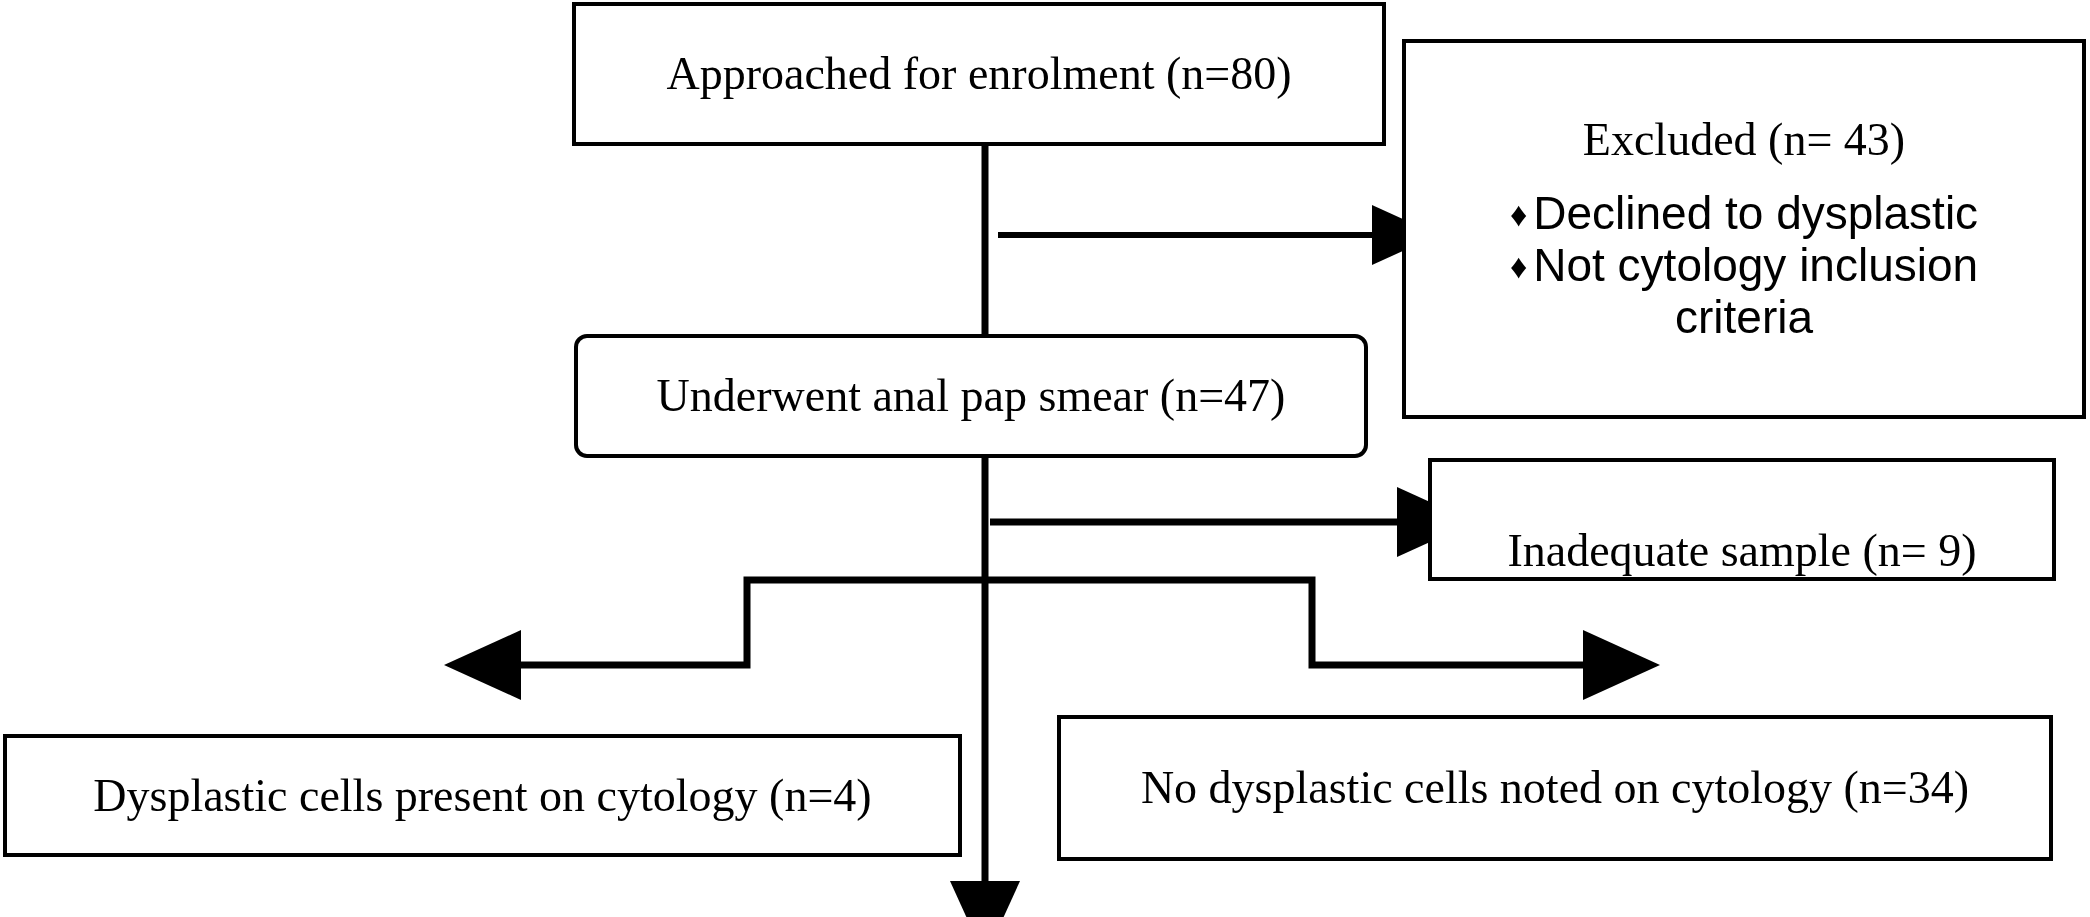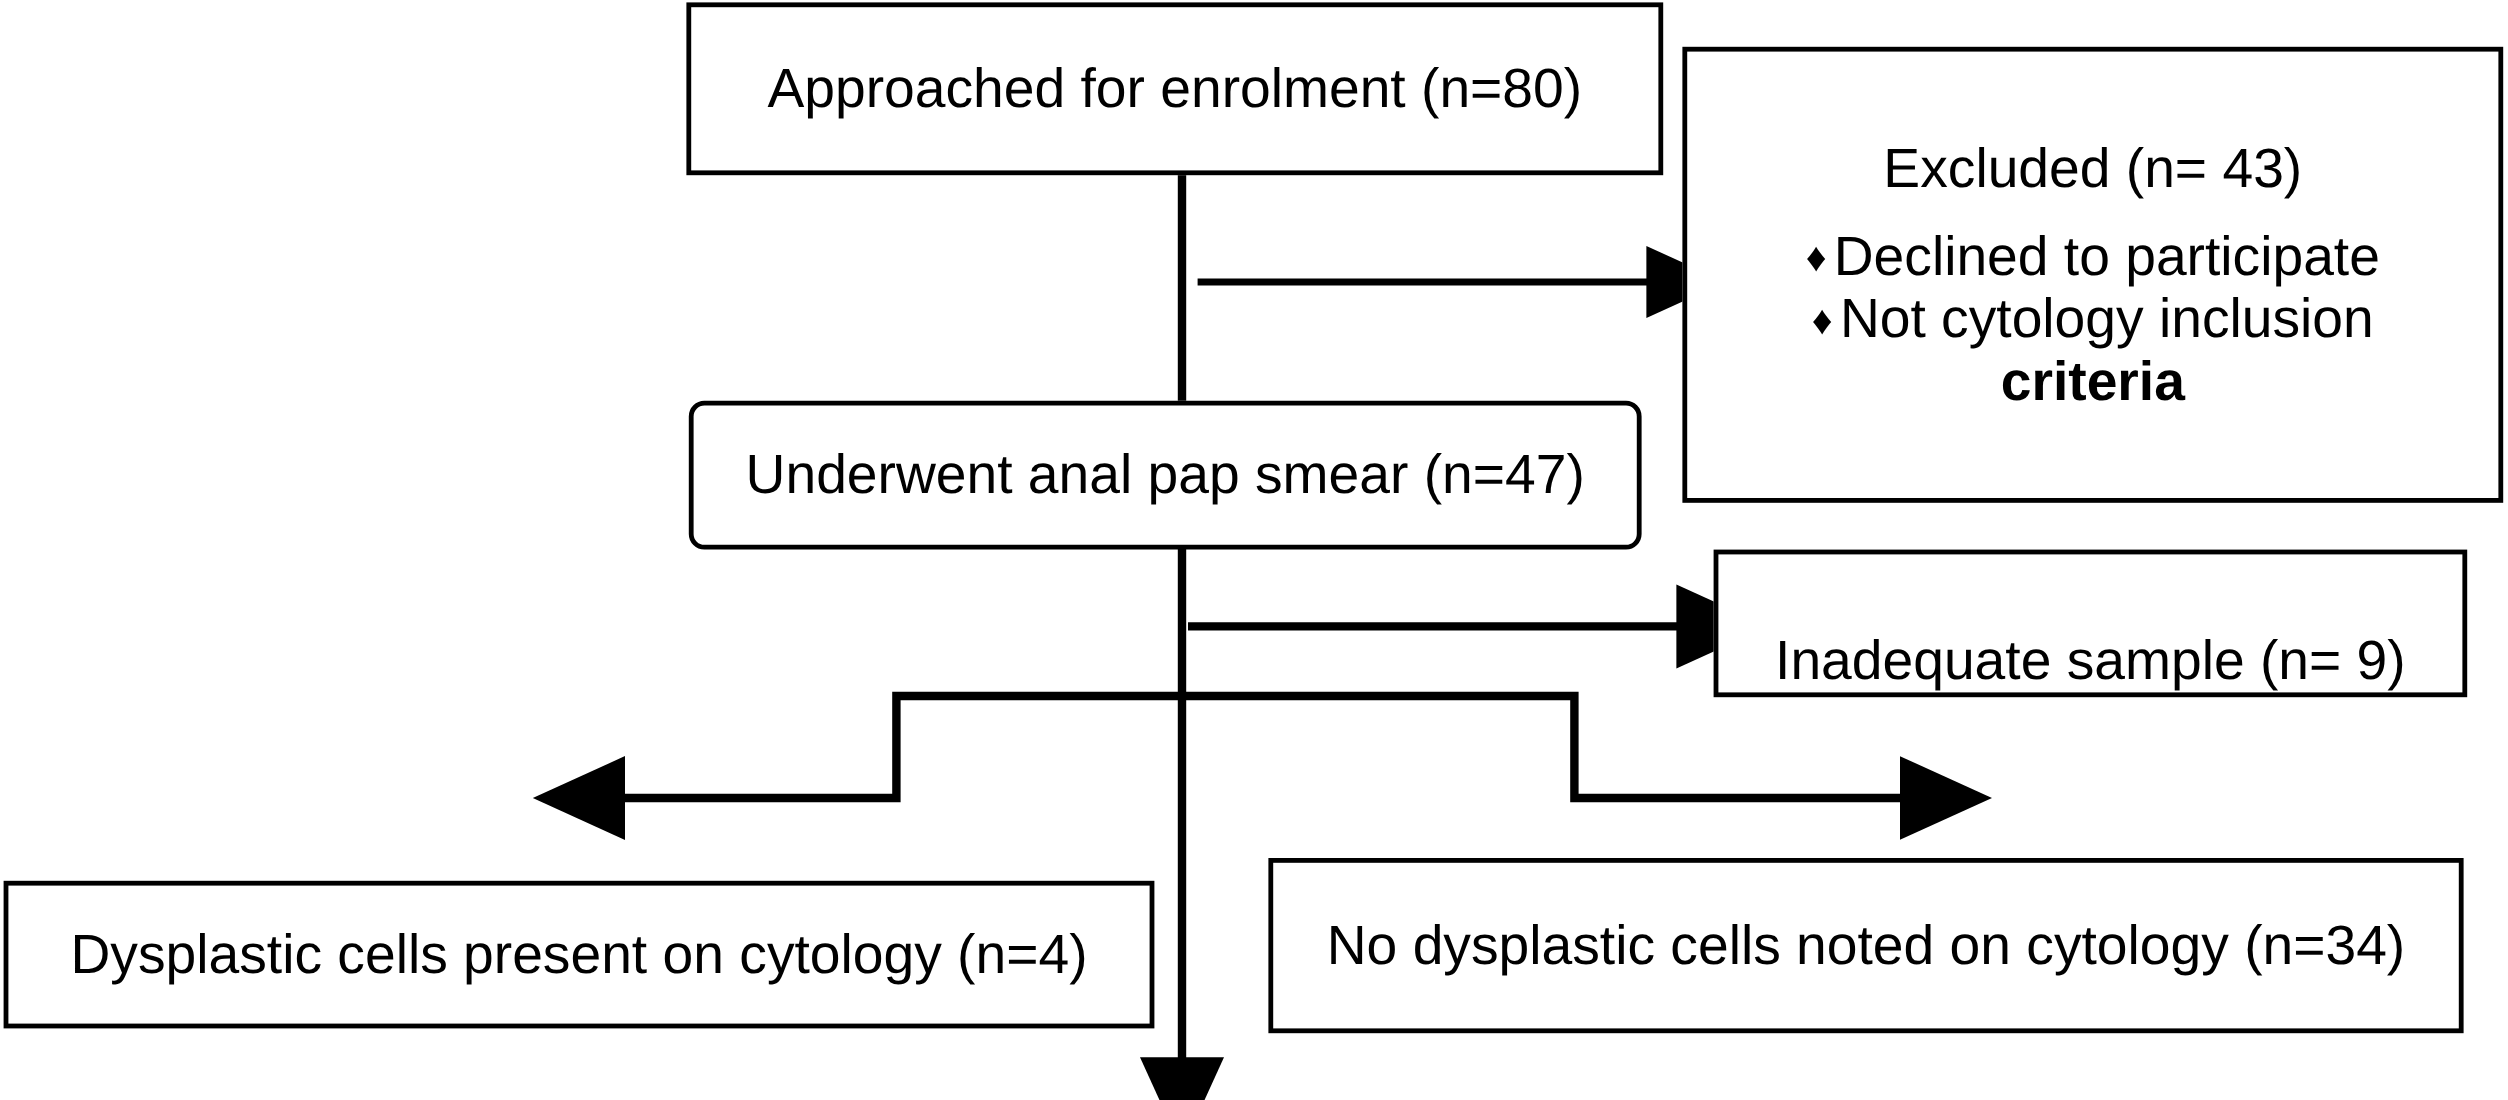--- a/index.html
+++ b/index.html
@@ -27,21 +27,21 @@
     box-sizing: border-box;
     border: 4px solid #000000;
     background: #ffffff;
     display: flex;
     align-items: center;
     justify-content: center;
     text-align: center;
     color: #000000;
   }
   .node-text {
-    font-family: Liberation Sans, sans-serif;
+    font-family: Liberation Serif, serif;
     font-size: 46px;
     line-height: 1.12;
     color: #000000;
     white-space: nowrap;
   }
   
   #box-approached {
     left: 572px;
     top: 2px;
     width: 814px;
@@ -78,21 +78,20 @@
   .bullet-glyph {
     font-size: 34px;
     vertical-align: 3px;
     padding-right: 6px;
   }
   .bullet-cont {
     display: block;
     text-align: center;
     font-size: 46px;
     line-height: 1.14;
-    font-weight: bold;
   }
   
   #box-underwent {
     left: 574px;
     top: 334px;
     width: 794px;
     height: 124px;
     border-radius: 13px;
   }
   
@@ -151,21 +150,21 @@
   </svg>
 
   <div class="node-box" id="box-approached">
     <span class="node-text">Approached for enrolment (n=80)</span>
   </div>
 
   <div class="node-box" id="box-excluded">
     <span class="node-text excl-title">Excluded (n= 43)</span>
     <ul class="bullet-list">
       <li class="bullet-item">
-        <span class="bullet-glyph">♦</span><span>Declined to participate</span>
+        <span class="bullet-glyph">♦</span><span>Declined to dysplastic</span>
       </li>
       <li class="bullet-item">
         <span class="bullet-glyph">♦</span><span>Not cytology inclusion</span>
         <span class="bullet-cont">criteria</span>
       </li>
     </ul>
   </div>
 
   <div class="node-box" id="box-underwent">
     <span class="node-text">Underwent anal pap smear (n=47)</span>

